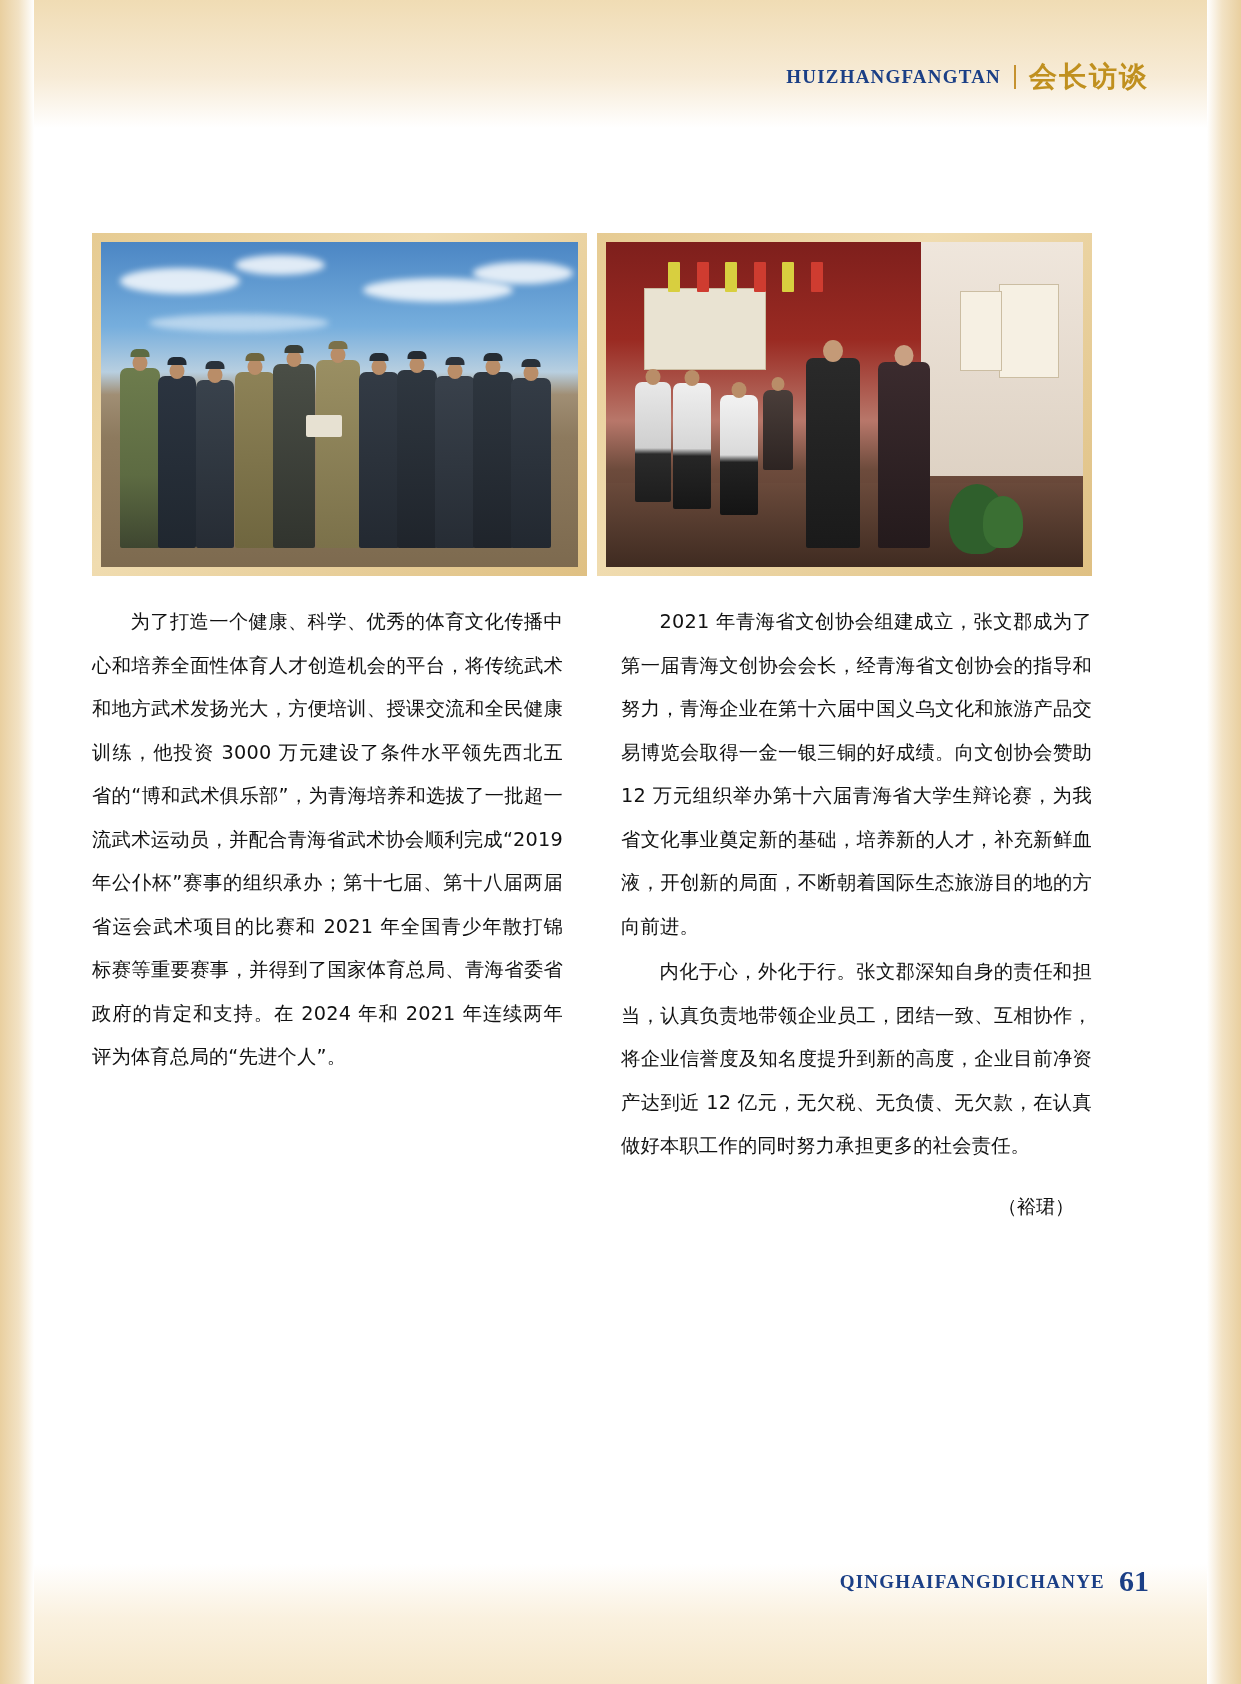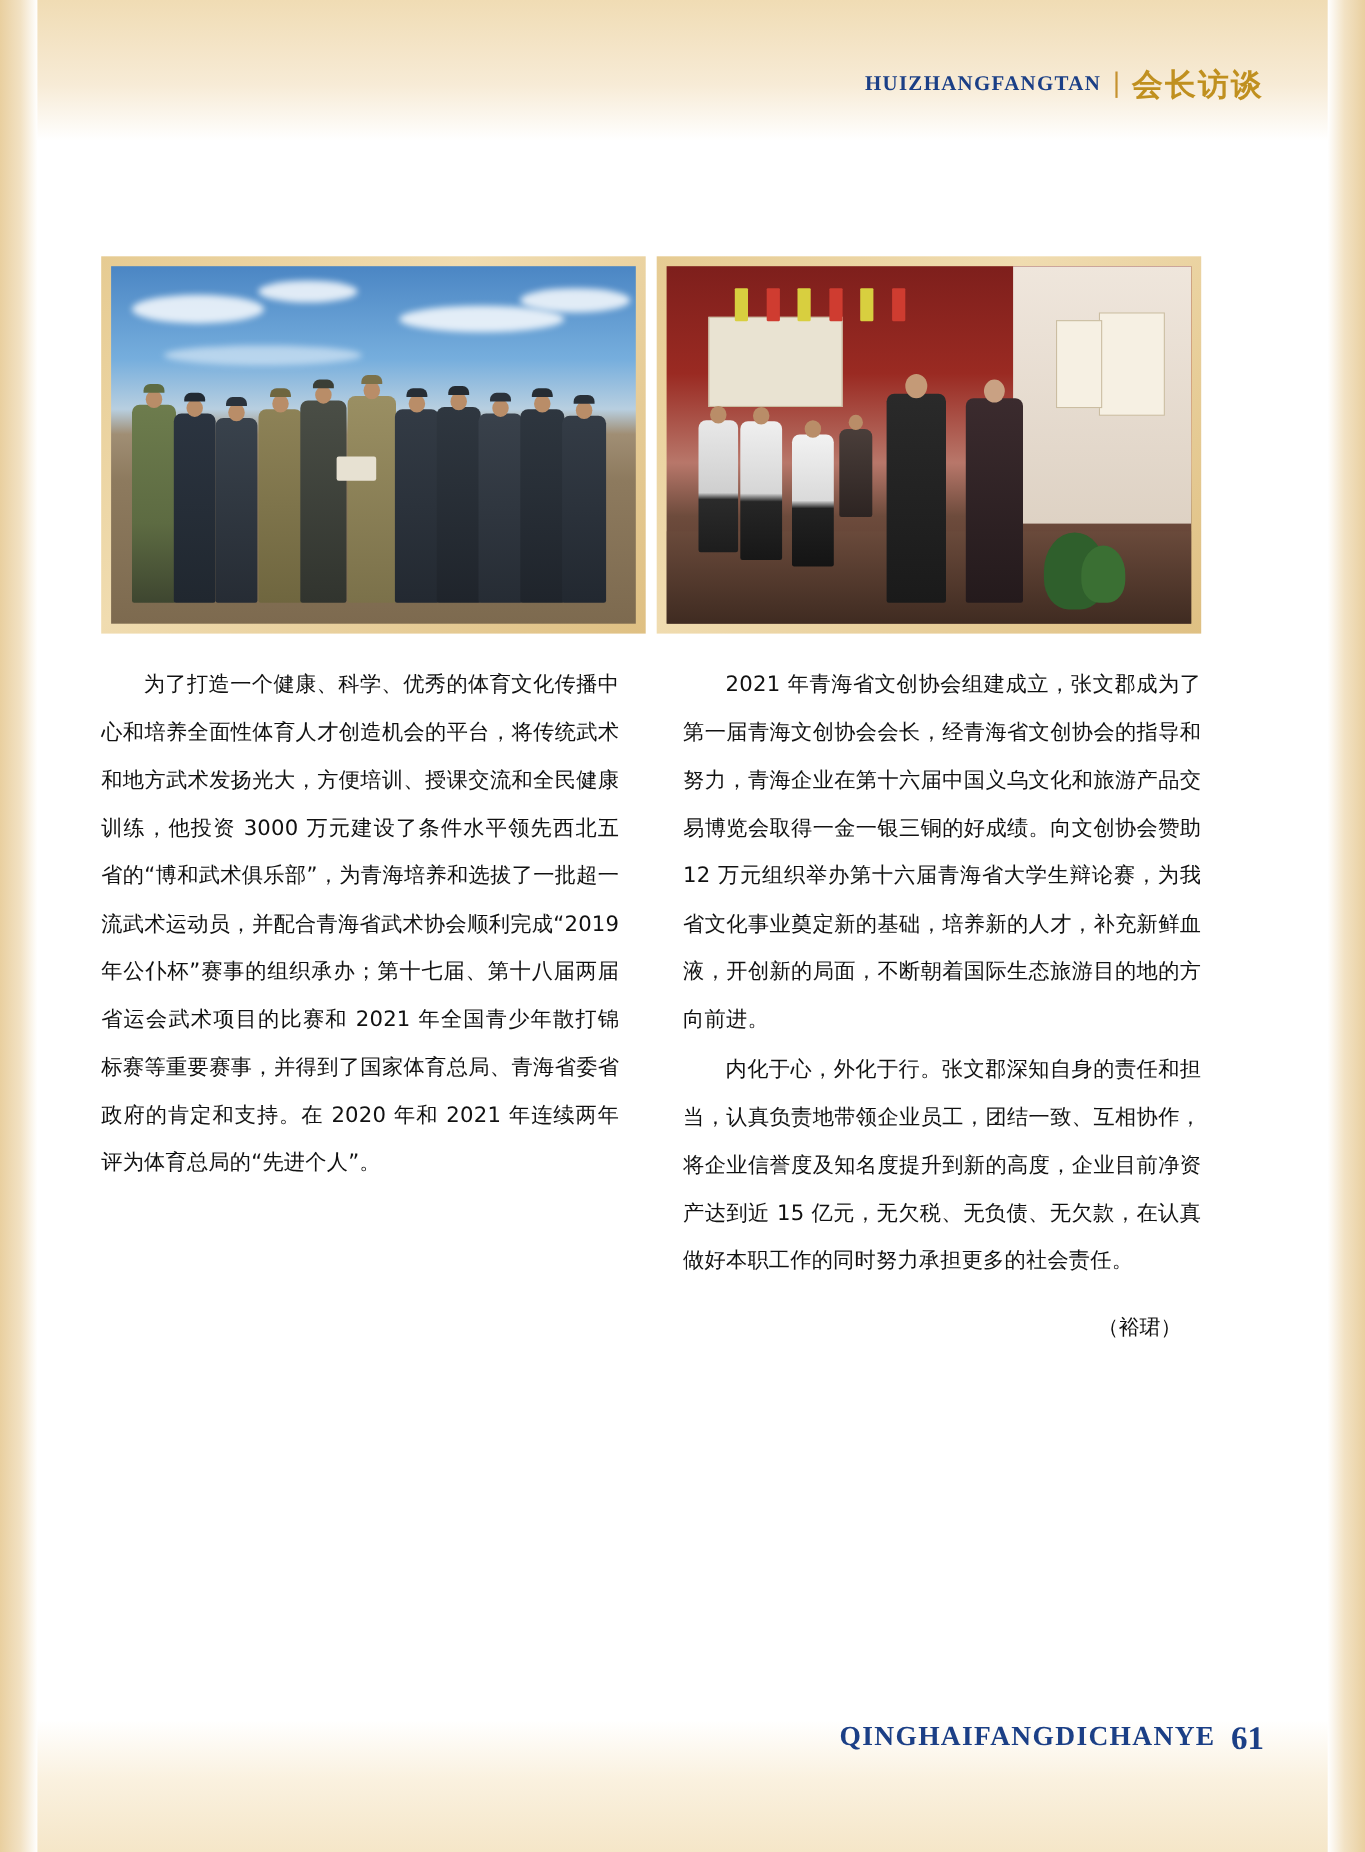--- a/index.html
+++ b/index.html
@@ -243,21 +243,21 @@
   .footer {
     position: absolute;
     right: 92px;
     bottom: 88px;
     display: flex;
     align-items: flex-end;
     gap: 14px;
   }
   .footer-pinyin {
     font-family: "Liberation Serif", serif;
-    font-size: 25px;
+    font-size: 19px;
     font-weight: 700;
     letter-spacing: 1.2px;
     color: #1b3f86;
     padding-bottom: 3px;
   }
   .footer-page {
     font-family: "Liberation Serif", serif;
     font-size: 30px;
     font-weight: 700;
     color: #1b3f86;
@@ -371,25 +371,25 @@
           <span class="head" style="width:13px;height:14px;"></span>
         </div>
         <div class="plant" style="left:72%;bottom:4%;width:56px;height:70px;"></div>
         <div class="plant" style="left:79%;bottom:6%;width:40px;height:52px;background:#3a6f33;"></div>
       </div>
     </div>
   </div>
 
   <div class="columns">
     <div class="col">
-      <p class="para">为了打造一个健康、科学、优秀的体育文化传播中心和培养全面性体育人才创造机会的平台，将传统武术和地方武术发扬光大，方便培训、授课交流和全民健康训练，他投资 3000 万元建设了条件水平领先西北五省的“博和武术俱乐部”，为青海培养和选拔了一批超一流武术运动员，并配合青海省武术协会顺利完成“2019 年公仆杯”赛事的组织承办；第十七届、第十八届两届省运会武术项目的比赛和 2021 年全国青少年散打锦标赛等重要赛事，并得到了国家体育总局、青海省委省政府的肯定和支持。在 2020 年和 2021 年连续两年评为体育总局的“先进个人”。</p>
+      <p class="para">为了打造一个健康、科学、优秀的体育文化传播中心和培养全面性体育人才创造机会的平台，将传统武术和地方武术发扬光大，方便培训、授课交流和全民健康训练，他投资 3000 万元建设了条件水平领先西北五省的“博和武术俱乐部”，为青海培养和选拔了一批超一流武术运动员，并配合青海省武术协会顺利完成“2019 年公仆杯”赛事的组织承办；第十七届、第十八届两届省运会武术项目的比赛和 2021 年全国青少年散打锦标赛等重要赛事，并得到了国家体育总局、青海省委省政府的肯定和支持。在 2024 年和 2021 年连续两年评为体育总局的“先进个人”。</p>
     </div>
     <div class="col">
       <p class="para">2021 年青海省文创协会组建成立，张文郡成为了第一届青海文创协会会长，经青海省文创协会的指导和努力，青海企业在第十六届中国义乌文化和旅游产品交易博览会取得一金一银三铜的好成绩。向文创协会赞助 12 万元组织举办第十六届青海省大学生辩论赛，为我省文化事业奠定新的基础，培养新的人才，补充新鲜血液，开创新的局面，不断朝着国际生态旅游目的地的方向前进。</p>
-      <p class="para">内化于心，外化于行。张文郡深知自身的责任和担当，认真负责地带领企业员工，团结一致、互相协作，将企业信誉度及知名度提升到新的高度，企业目前净资产达到近 15 亿元，无欠税、无负债、无欠款，在认真做好本职工作的同时努力承担更多的社会责任。</p>
+      <p class="para">内化于心，外化于行。张文郡深知自身的责任和担当，认真负责地带领企业员工，团结一致、互相协作，将企业信誉度及知名度提升到新的高度，企业目前净资产达到近 12 亿元，无欠税、无负债、无欠款，在认真做好本职工作的同时努力承担更多的社会责任。</p>
       <div class="signature">（裕珺）</div>
     </div>
   </div>
 
   <div class="footer">
     <span class="footer-pinyin">QINGHAIFANGDICHANYE</span>
     <span class="footer-page">61</span>
   </div>
 </div>
 

